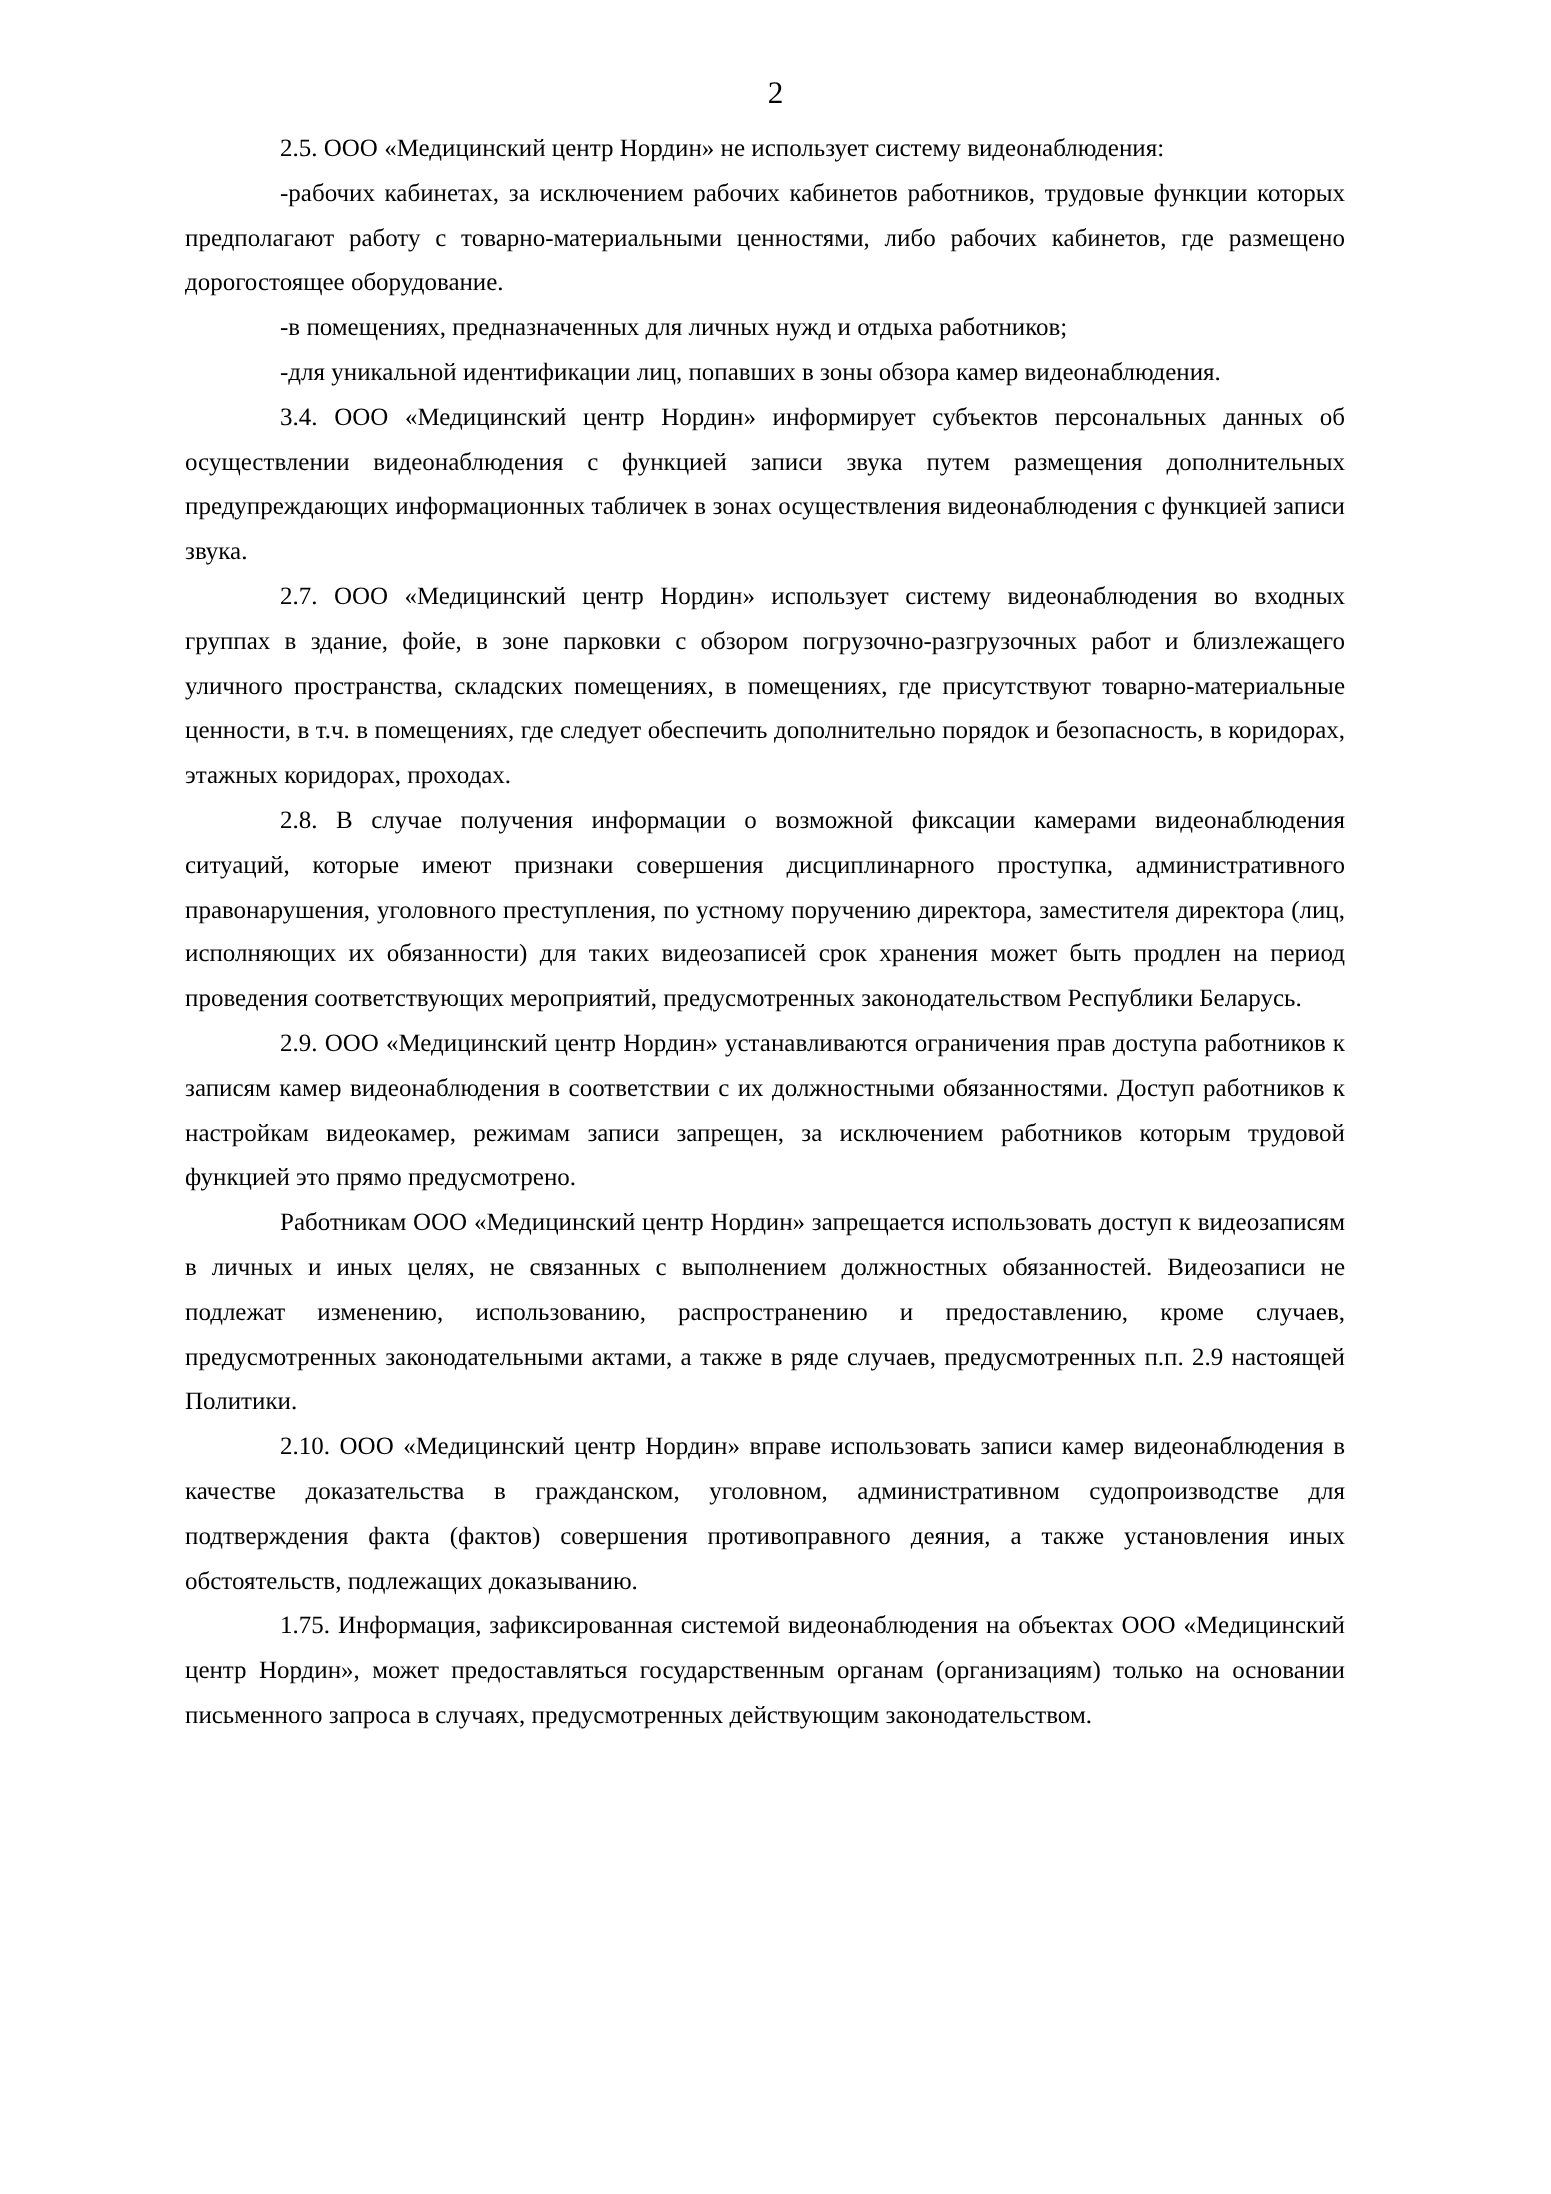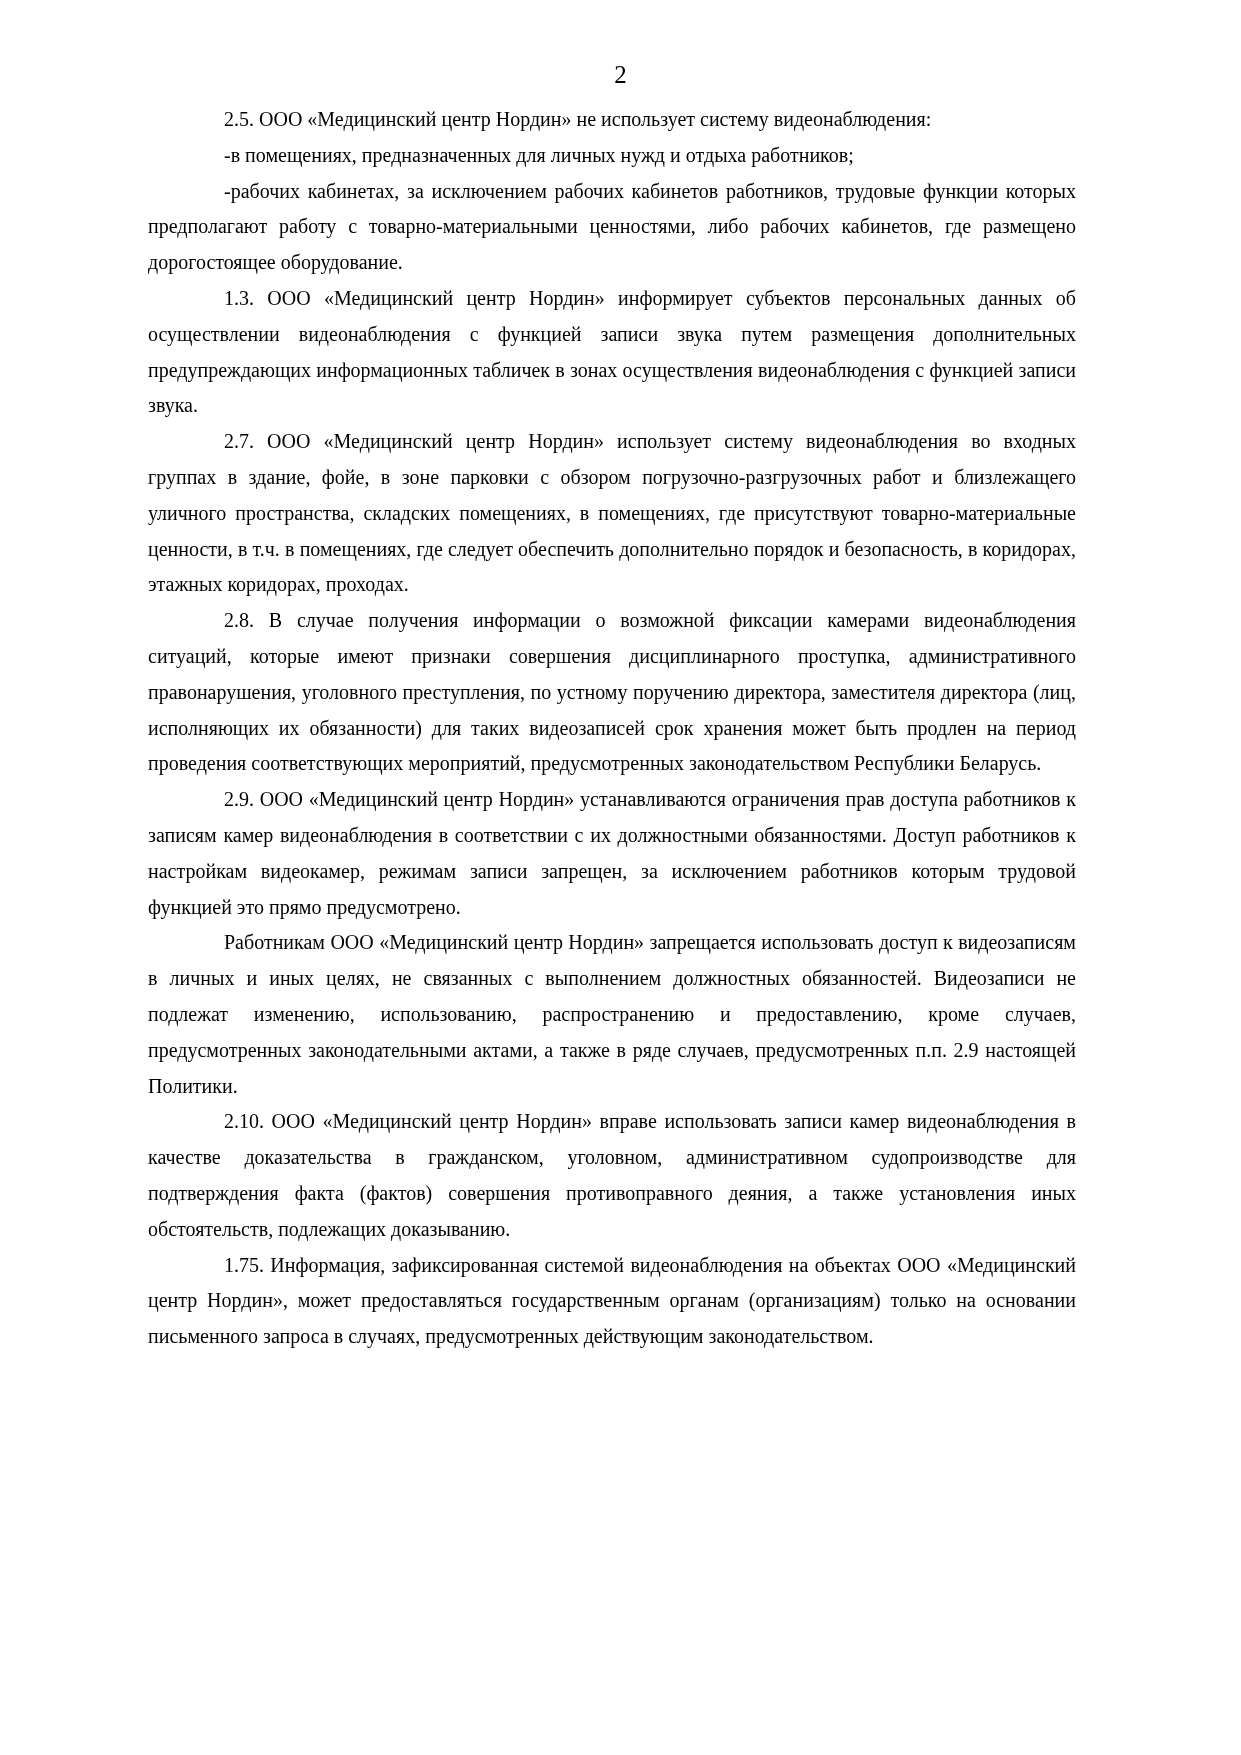--- a/index.html
+++ b/index.html
@@ -54,23 +54,24 @@
 </head>
 <body>
 
 <div class="page">
 
   <div class="page-number">2</div>
 
   <div class="body-block">
 
     <p class="para indent">2.5. ООО «Медицинский центр Нордин» не использует систему видеонаблюдения:</p>
+    <p class="para indent">-рабочих кабинетах, за исключением рабочих кабинетов работников, трудовые функции которых предполагают работу с товарно-материальными ценностями, либо рабочих кабинетов, где размещено дорогостоящее оборудование.</p>
     <p class="para indent">-в помещениях, предназначенных для личных нужд и отдыха работников;</p>
-    <p class="para indent">-рабочих кабинетах, за исключением рабочих кабинетов работников, трудовые функции которых предполагают работу с товарно-материальными ценностями, либо рабочих кабинетов, где размещено дорогостоящее оборудование.</p>
-    <p class="para indent">1.3. ООО «Медицинский центр Нордин» информирует субъектов персональных данных об осуществлении видеонаблюдения с функцией записи звука путем размещения дополнительных предупреждающих информационных табличек в зонах осуществления видеонаблюдения с функцией записи звука.</p>
+    <p class="para indent">-для уникальной идентификации лиц, попавших в зоны обзора камер видеонаблюдения.</p>
+    <p class="para indent">3.4. ООО «Медицинский центр Нордин» информирует субъектов персональных данных об осуществлении видеонаблюдения с функцией записи звука путем размещения дополнительных предупреждающих информационных табличек в зонах осуществления видеонаблюдения с функцией записи звука.</p>
     <p class="para indent">2.7. ООО «Медицинский центр Нордин» использует систему видеонаблюдения во входных группах в здание, фойе, в зоне парковки с обзором погрузочно-разгрузочных работ и близлежащего уличного пространства, складских помещениях, в помещениях, где присутствуют товарно-материальные ценности, в т.ч. в помещениях, где следует обеспечить дополнительно порядок и безопасность, в коридорах, этажных коридорах, проходах.</p>
     <p class="para indent">2.8. В случае получения информации о возможной фиксации камерами видеонаблюдения ситуаций, которые имеют признаки совершения дисциплинарного проступка, административного правонарушения, уголовного преступления, по устному поручению директора, заместителя директора (лиц, исполняющих их обязанности) для таких видеозаписей срок хранения может быть продлен на период проведения соответствующих мероприятий, предусмотренных законодательством Республики Беларусь.</p>
     <p class="para indent">2.9. ООО «Медицинский центр Нордин» устанавливаются ограничения прав доступа работников к записям камер видеонаблюдения в соответствии с их должностными обязанностями. Доступ работников к настройкам видеокамер, режимам записи запрещен, за исключением работников которым трудовой функцией это прямо предусмотрено.</p>
     <p class="para indent">Работникам ООО «Медицинский центр Нордин» запрещается использовать доступ к видеозаписям в личных и иных целях, не связанных с выполнением должностных обязанностей. Видеозаписи не подлежат изменению, использованию, распространению и предоставлению, кроме случаев, предусмотренных законодательными актами, а также в ряде случаев, предусмотренных п.п. 2.9 настоящей Политики.</p>
     <p class="para indent">2.10. ООО «Медицинский центр Нордин» вправе использовать записи камер видеонаблюдения в качестве доказательства в гражданском, уголовном, административном судопроизводстве для подтверждения факта (фактов) совершения противоправного деяния, а также установления иных обстоятельств, подлежащих доказыванию.</p>
     <p class="para indent">1.75. Информация, зафиксированная системой видеонаблюдения на объектах ООО «Медицинский центр Нордин», может предоставляться государственным органам (организациям) только на основании письменного запроса в случаях, предусмотренных действующим законодательством.</p>
 
   </div>
 </div>
 

